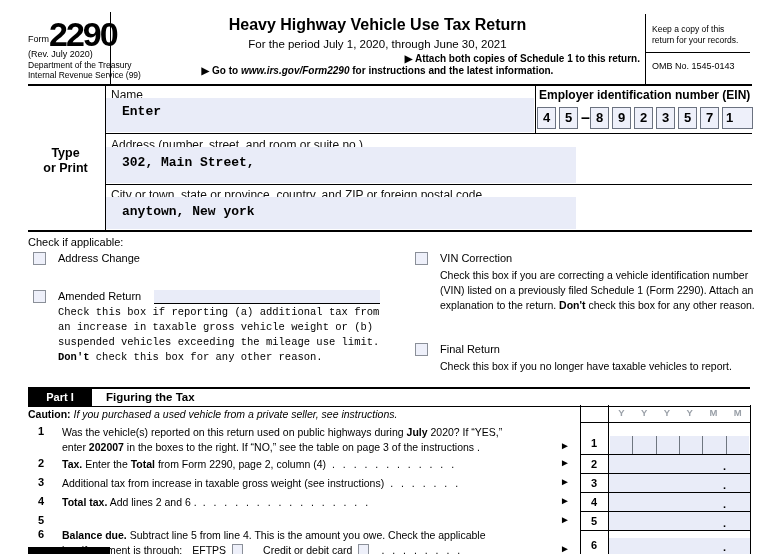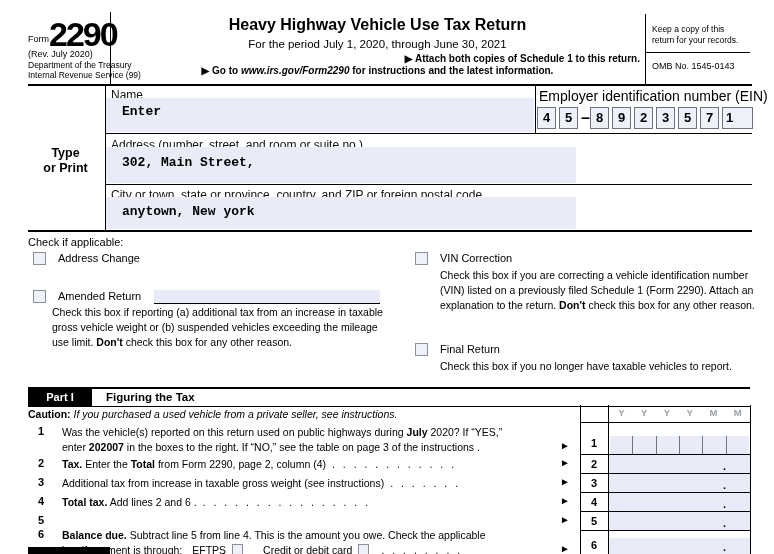--- a/index.html
+++ b/index.html
@@ -2,21 +2,21 @@
 <html><head>
 <meta charset="utf-8">
 <style>
   html,body{margin:0;padding:0;background:#fff;}
   .page{position:relative;width:774px;height:554px;background:#fff;overflow:hidden;
         font-family:"Liberation Sans",sans-serif;color:#000;}
   .abs{position:absolute;}
   .hline{position:absolute;background:#000;height:1px;}
   .vline{position:absolute;background:#000;width:1px;}
   .lbl{position:absolute;font-size:12px;color:#111;text-align:right;}
-  .lblb{position:absolute;font-size:14px;font-weight:normal;color:#000;}
+  .lblb{position:absolute;font-size:12px;font-weight:bold;color:#000;}
   .val{position:absolute;font-family:"Liberation Mono",monospace;font-weight:bold;font-size:13px;color:#000;}
   .field{position:absolute;background:#e9ecf8;}
   .cb{position:absolute;width:11px;height:11px;background:#eef0fa;border:1px solid #8a8f98;}
   .cb-sm{display:inline-block;width:9px;height:9px;background:#eef0fa;border:1px solid #8a8f98;margin:0 6px -1px 6px;}
   .cblbl{position:absolute;font-size:11px;}
   .desc{position:absolute;font-size:10.5px;line-height:15px;color:#000;}
   .ln-num{position:absolute;font-weight:bold;font-size:11px;}
   .ln-text{position:absolute;font-size:10.5px;line-height:15px;white-space:nowrap;}
   .dots{word-spacing:5px;margin-left:6px;}
   .arr-r{position:absolute;left:560px;font-size:10px;}
@@ -96,21 +96,21 @@
   <div class="val" style="left:122px;top:204px;">anytown, New york</div>
 
   <div class="cblbl" style="left:28px;top:236px;">Check if applicable:</div>
 
   <div class="cb" style="left:33px;top:252px;"></div>
   <div class="cblbl" style="left:58px;top:252px;">Address Change</div>
 
   <div class="cb" style="left:33px;top:290px;"></div>
   <div class="cblbl" style="left:58px;top:290px;">Amended Return</div>
   <div class="field" style="left:154px;top:290px;width:226px;height:13px;border-bottom:1px solid #000;"></div>
-  <div class="desc" style="left:52px;top:305px;width:334px;">
+  <div class="desc" style="left:58px;top:305px;width:334px;font-family:Liberation Mono, monospace;">
     <span>Check this box if reporting (a) additional tax from an increase in taxable gross vehicle weight or (b) suspended vehicles exceeding the mileage use limit. </span><b>Don't</b><span> check this box for any other reason.</span>
   </div>
 
   <div class="cb" style="left:415px;top:252px;"></div>
   <div class="cblbl" style="left:440px;top:252px;">VIN Correction</div>
   <div class="desc" style="left:440px;top:268px;width:320px;">
     <span>Check this box if you are correcting a vehicle identification number (VIN) listed on a previously filed Schedule 1 (Form 2290). Attach an explanation to the return. </span><b>Don't</b><span> check this box for any other reason.</span>
   </div>
 
   <div class="cb" style="left:415px;top:343px;"></div>

